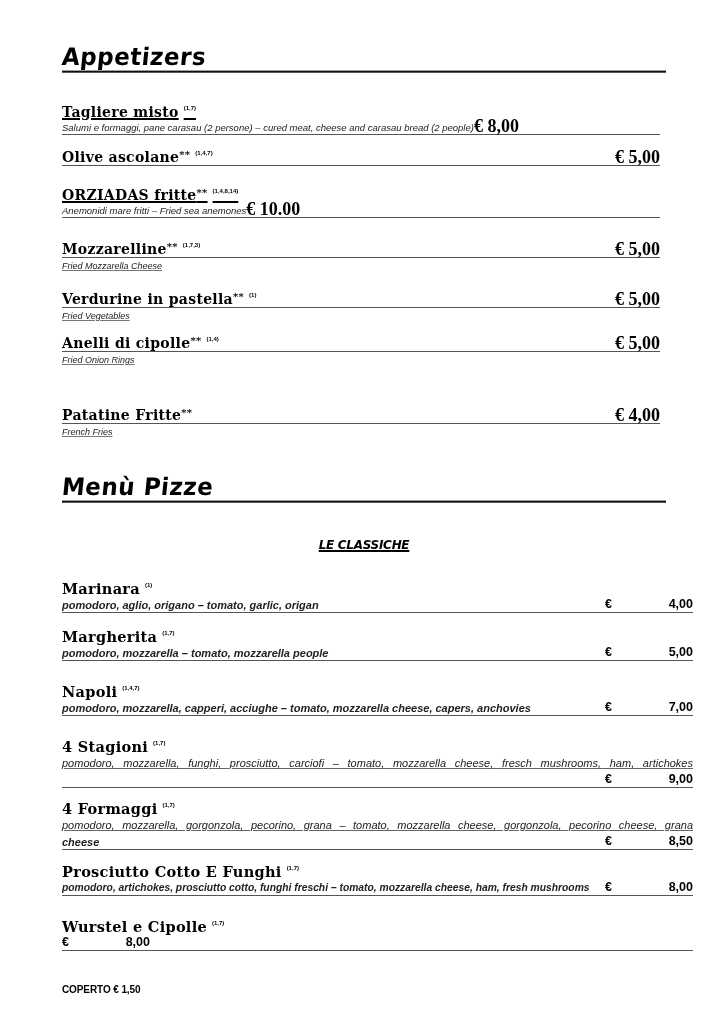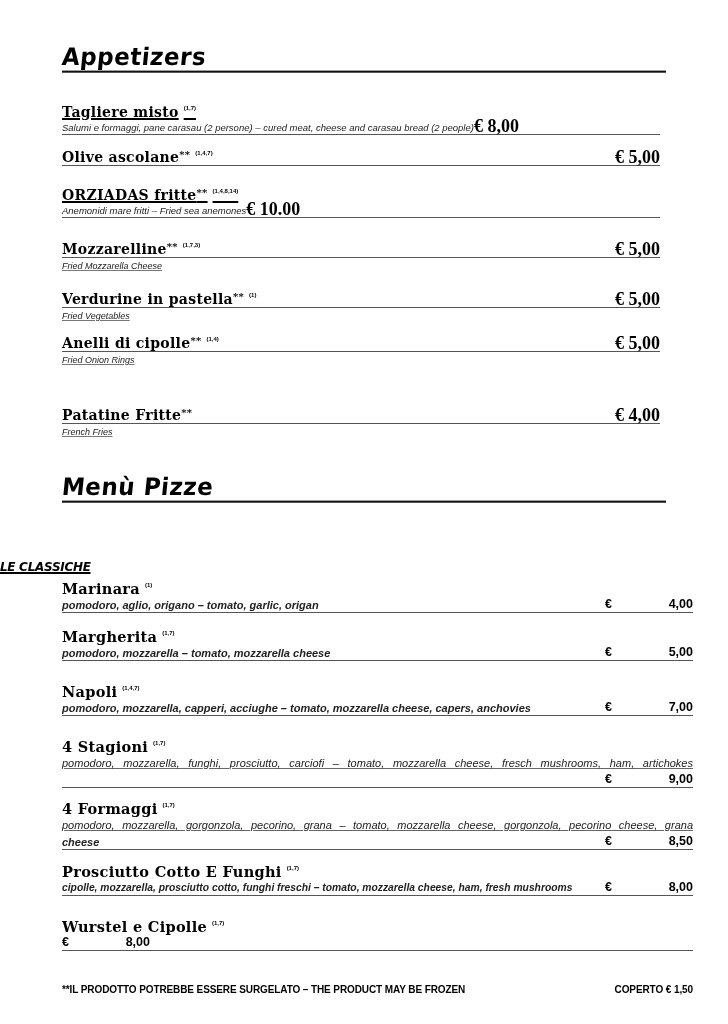--- a/index.html
+++ b/index.html
@@ -27,22 +27,22 @@
     .stars { font-size: 10px; vertical-align: 4px; }
     .price { font-family: Liberation Serif, serif; font-weight: bold; font-size: 18px; line-height: 16px; white-space: nowrap; }
     .desc-row { display: flex; justify-content: flex-start; align-items: flex-end; border-bottom: 1.5px solid #555; height: 15px; }
     .desc {
       font-family: "Liberation Sans", sans-serif; font-style: italic; font-size: 9.5px; line-height: 12px;
       color: #222; white-space: nowrap; text-decoration: underline; text-decoration-color: #777;
     }
     .sub-desc { font-family: "Liberation Sans", sans-serif; font-style: italic; font-size: 9px; line-height: 12px; color: #222; text-decoration: underline; text-decoration-color: #777; margin-top: 2px; }
 
     .subsection-title {
-      position: absolute; left: 0; width: 728px; top: 538px; 
-      font-family: "DejaVu Sans", sans-serif; font-weight: bold; font-style: italic; font-size: 12px; margin-top: 22px;
+      position: absolute; left: 0; width: 728px; top: 538px; text-align: center;
+      font-family: "DejaVu Sans", sans-serif; font-weight: bold; font-style: italic; font-size: 12px;
     }
     .subsection-title span { text-decoration: underline; text-decoration-thickness: 1.5px; letter-spacing: -0.3px; }
 
     .pizza { position: absolute; left: 62px; width: 631px; }
     .pizza .item-name { font-size: 14.5px; line-height: 18px; }
     .pizza-desc-row { display: flex; align-items: flex-end; border-bottom: 1.5px solid #555; height: 15px; }
     .pizza-desc { font-family: "Liberation Sans", sans-serif; font-style: italic; font-size: 11px; line-height: 14px; color: #222; white-space: nowrap; flex: 1; overflow: hidden; font-weight: bold; }
     .eur { font-family: "Liberation Sans", sans-serif; font-weight: bold; font-size: 12.5px; width: 54px; line-height: 15px; }
     .amt { font-family: "Liberation Sans", sans-serif; font-weight: bold; font-size: 12.5px; width: 34px; text-align: right; line-height: 15px; }
     .price-row { display: flex; justify-content: flex-end; align-items: flex-end; border-bottom: 1.5px solid #555; height: 17px; }
@@ -123,21 +123,21 @@
   <div class="pizza-desc-row">
     <span class="pizza-desc">pomodoro, aglio, origano – tomato, garlic, origan</span>
     <span class="eur">€</span>
     <span class="amt">4,00</span>
   </div>
 </div>
 
 <div class="pizza" style="top:624px;">
   <div class="item-name"><span>Margherita</span><span class="sup">(1,7)</span></div>
   <div class="pizza-desc-row">
-    <span class="pizza-desc">pomodoro, mozzarella – tomato, mozzarella cheese</span>
+    <span class="pizza-desc">pomodoro, mozzarella – tomato, mozzarella people</span>
     <span class="eur">€</span>
     <span class="amt">5,00</span>
   </div>
 </div>
 
 <div class="pizza" style="top:679px;">
   <div class="item-name"><span>Napoli</span><span class="sup">(1,4,7)</span></div>
   <div class="pizza-desc-row">
     <span class="pizza-desc">pomodoro, mozzarella, capperi, acciughe – tomato, mozzarella cheese, capers, anchovies</span>
     <span class="eur">€</span>
@@ -160,30 +160,29 @@
   <div class="pizza-desc-row" style="height:17px">
     <span class="pizza-desc">cheese</span>
     <span class="eur">€</span>
     <span class="amt">8,50</span>
   </div>
 </div>
 
 <div class="pizza" style="top:859px;">
   <div class="item-name"><span>Prosciutto Cotto E Funghi</span><span class="sup">(1,7)</span></div>
   <div class="pizza-desc-row">
-    <span class="pizza-desc" style="font-size:10.3px">cipolle, mozzarella, prosciutto cotto, funghi freschi – tomato, mozzarella cheese, ham, fresh mushrooms</span>
+    <span class="pizza-desc" style="font-size:10.3px">pomodoro, artichokes, prosciutto cotto, funghi freschi – tomato, mozzarella cheese, ham, fresh mushrooms</span>
     <span class="eur">€</span>
     <span class="amt">8,00</span>
   </div>
 </div>
 
 <div class="pizza" style="top:914px;">
   <div class="item-name"><span>Wurstel e Cipolle</span><span class="sup">(1,7)</span></div>
   <div class="pizza-desc-row">
     <span class="eur">€</span>
     <span class="amt">8,00</span>
   </div>
 </div>
 
 <div class="footer">
-  <span>**IL PRODOTTO POTREBBE ESSERE SURGELATO – THE PRODUCT MAY BE FROZEN</span>
   <span>COPERTO € 1,50</span>
 </div>
 
 </body></html>

